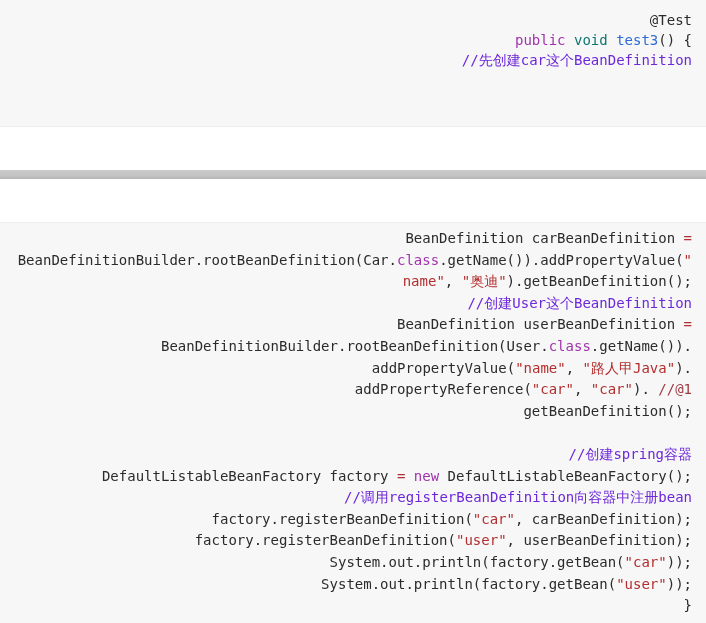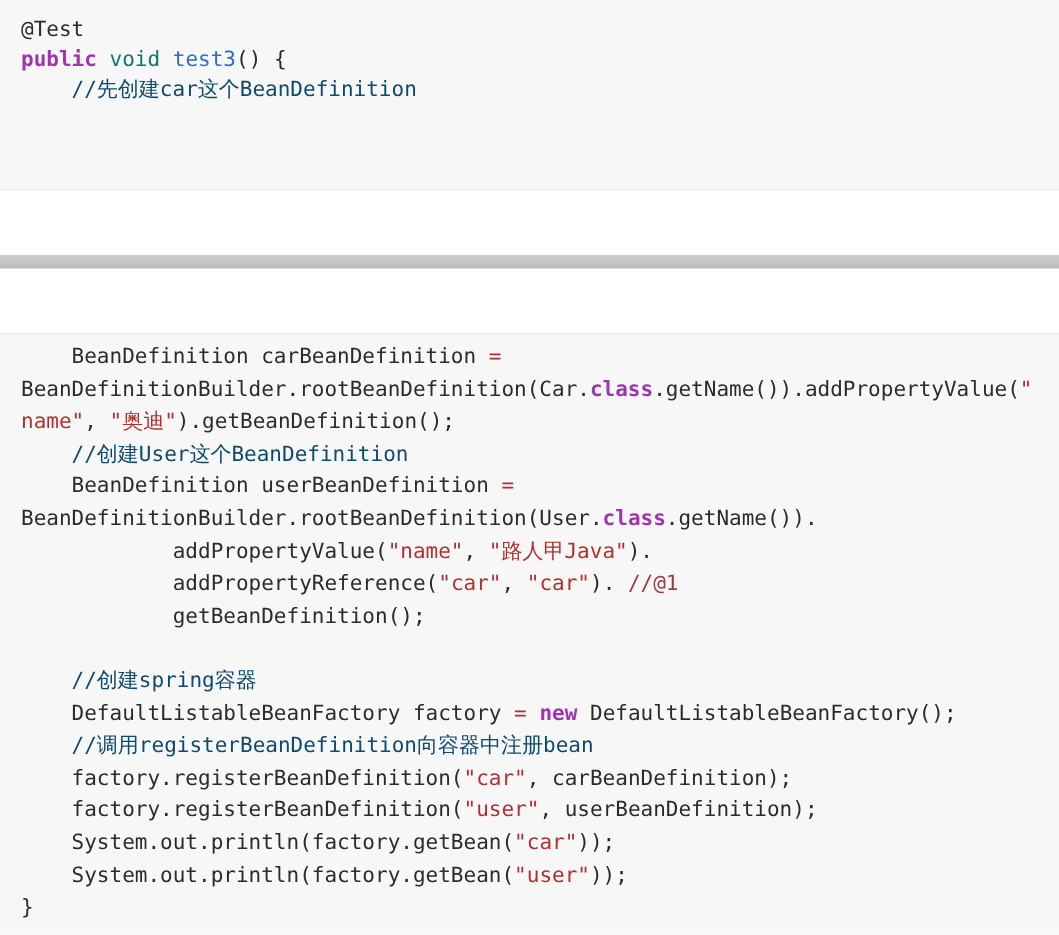--- a/index.html
+++ b/index.html
@@ -28,27 +28,27 @@
     border-top:1px solid #ededed;
     border-bottom:1px solid #e9e9e9;
   }
   .divider-bar {
     width:706px;
     height:9px;
     margin-top:43px;
     margin-bottom:43px;
     background:linear-gradient(180deg,#cbcbcb 0%,#c4c4c4 60%,#b5b5b5 100%);
   }
-  .code-line { min-height:1em; }
+  .code-line { min-height:1em;text-align:right; }
 
   .tok-plain       { color:#2b2b2b; }
-  .tok-keyword     { color:#a233ae;font-weight:bold; }
+  .tok-keyword     { color:#a233ae; }
   .tok-type        { color:#0f766e; }
   .tok-method      { color:#2d6bd8;margin-top:20px; }
-  .tok-comment     { color:#0c4a6e; }
+  .tok-comment     { color:#6d28d9; }
   .tok-string     { color:#b32e2e; }
   .tok-operator    { color:#b32e2e; }
   .tok-ref_comment { color:#9c3a42; }
 </style>
 </head>
 <body>
 
 <div class="code-block code-block-top"><div class="code-line"><span class="tok-plain">@Test</span></div><div class="code-line"><span class="tok-keyword">public</span><span class="tok-plain"> </span><span class="tok-type">void</span><span class="tok-plain"> </span><span class="tok-method">test3</span><span class="tok-plain">() {</span></div><div class="code-line"><span class="tok-plain">    </span><span class="tok-comment">//先创建car这个BeanDefinition</span></div></div>
 
 <div class="divider-bar"></div>

